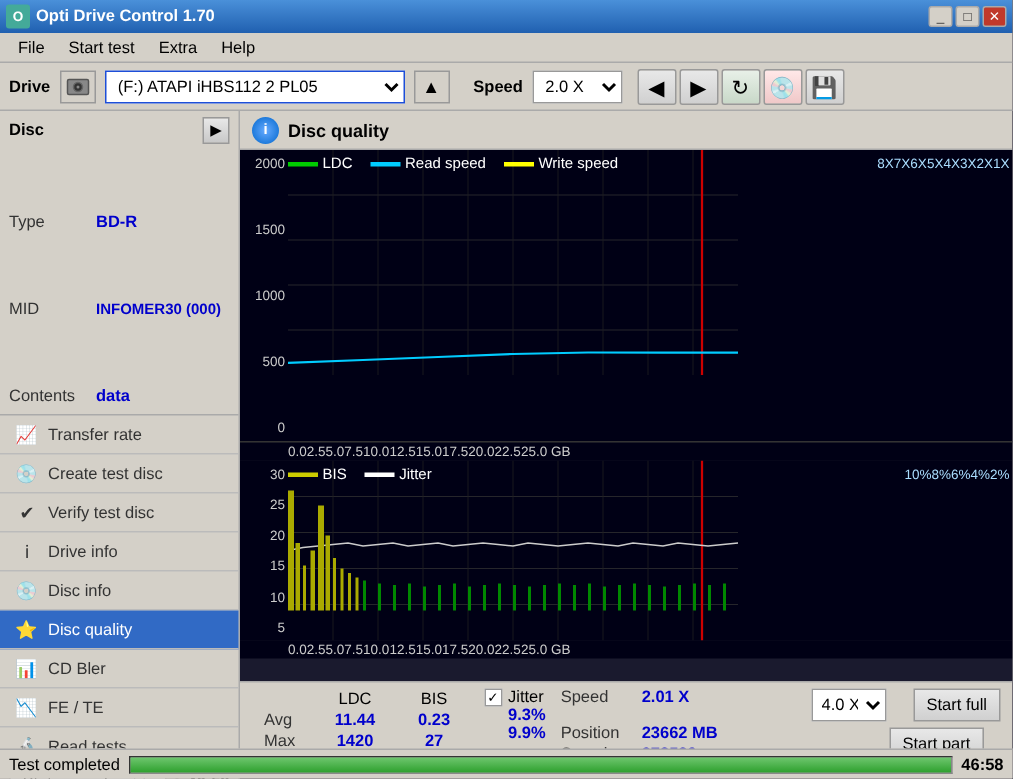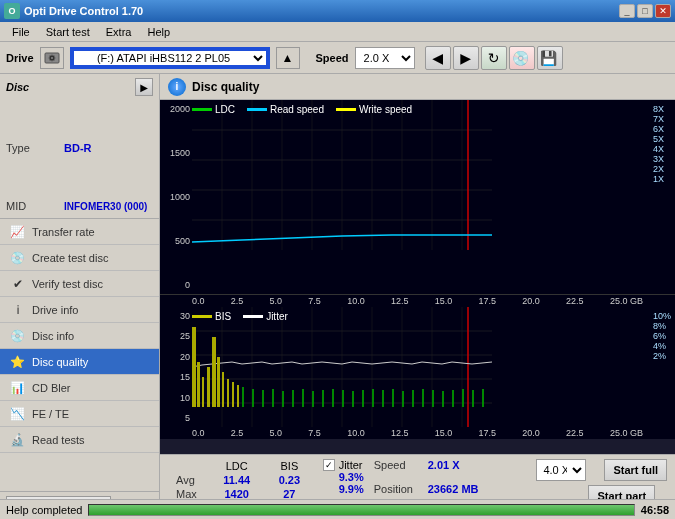--- a/index.html
+++ b/index.html
@@ -78,24 +78,23 @@
       align-items: center;
       padding: 2px 6px;
       border-bottom: 1px solid #aaa;
       gap: 6px;
     }
     .drive-label { font-size: 11px; font-weight: bold; }
     .drive-select {
       height: 22px;
       font-size: 11px;
       background: white;
-      border: 4px solid #1d4ed8;
+      border: 1px solid #1d4ed8;
       padding: 0 4px;
       width: 200px;
-      text-align: center;
     }
     .drive-icon-btn {
       width: 24px; height: 22px;
       background: #d4d0c8;
       border: 1px solid #999;
       display: flex; align-items: center; justify-content: center;
       cursor: pointer;
       font-size: 12px;
     }
     .speed-label { font-size: 11px; font-weight: bold; margin-left: 10px; }
@@ -135,21 +134,21 @@
     #disc-info-panel {
       padding: 4px 6px;
       border-bottom: 1px solid #aaa;
     }
     .disc-header {
       display: flex;
       align-items: center;
       justify-content: space-between;
       margin-bottom: 4px;
     }
-    .disc-title { font-size: 11px; font-weight: bold; font-style: italic; }
+    .disc-title { font-size: 11px; font-weight: bold; }
     .disc-arrow-btn {
       width: 18px; height: 18px;
       background: linear-gradient(to bottom, #e8e8e8, #c8c8c8);
       border: 1px solid #999;
       display: flex; align-items: center; justify-content: center;
       font-size: 10px;
       cursor: pointer;
     }
     .disc-row {
       display: flex;
@@ -321,31 +320,30 @@
       font-size: 9px;
       text-align: right;
     }
     .y-axis-right {
       position: absolute;
       right: 0;
       top: 0;
       bottom: 0;
       width: 24px;
       display: flex;
-      flex-direction: column;
-      justify-content: flex-start;
+      justify-content: flex-end;
       padding: 4px 2px;
       color: #adf;
       font-size: 9px;
     }
 
     
     .x-axis {
       display: flex;
-      justify-content: space-between;
+      justify-content: flex-start;
       padding: 1px 32px 1px 32px;
       background: #000015;
       color: #ccc;
       font-size: 9px;
     }
 
     
     .chart-svg {
       position: absolute;
       top: 0;
@@ -430,21 +428,20 @@
       gap: 18px;
     }
     .start-btn {
       height: 22px;
       padding: 0 8px;
       background: linear-gradient(to bottom, #e8e8e8, #d0d0d0);
       border: 1px solid #999;
       font-size: 11px;
       cursor: pointer;
       white-space: nowrap;
-      font-weight: bold;
     }
     .speed-dropdown {
       height: 22px;
       font-size: 11px;
       background: white;
       border: 1px solid #999;
       padding: 0 2px;
       width: 50px;
     }
   </style>
@@ -503,20 +500,24 @@
         <span class="disc-title">Disc</span>
         <div class="disc-arrow-btn">▶</div>
       </div>
       <div class="disc-row">
         <span class="disc-row-label">Type</span>
         <span class="disc-row-value">BD-R</span>
       </div>
       <div class="disc-row">
         <span class="disc-row-label">MID</span>
         <span class="disc-row-value" style="font-size:10px;">INFOMER30 (000)</span>
+      </div>
+      <div class="disc-row">
+        <span class="disc-row-label">Contents</span>
+        <span class="disc-row-value">data</span>
       </div>
     </div>
 
     <div id="nav-items">
       <div class="nav-item">
         <span class="nav-icon">📈</span>
         <span>Transfer rate</span>
       </div>
       <div class="nav-item">
         <span class="nav-icon">💿</span>
@@ -881,18 +882,18 @@
         <div class="start-btn-row">
           <button class="start-btn" style="margin-left:52px;">Start part</button>
         </div>
       </div>
     </div>
 
   </div>
 </div>
 
 <div id="bottom-status" style="position:absolute;bottom:0;left:0;right:0;height:20px;background:#d4d0c8;border-top:1px solid #aaa;display:flex;align-items:center;padding:0 6px;gap:6px;">
-  <span style="font-size:11px;">Help completed</span>
+  <span style="font-size:11px;">Test completed</span>
   <div style="flex:1;height:12px;background:#aaa;border:1px inset #888;">
     <div style="width:100%;height:100%;background:linear-gradient(to bottom,#6ec66e,#2ea02e);"></div>
   </div>
   <span style="font-size:11px;font-weight:bold;">46:58</span>
 </div>
 
 </body></html>

